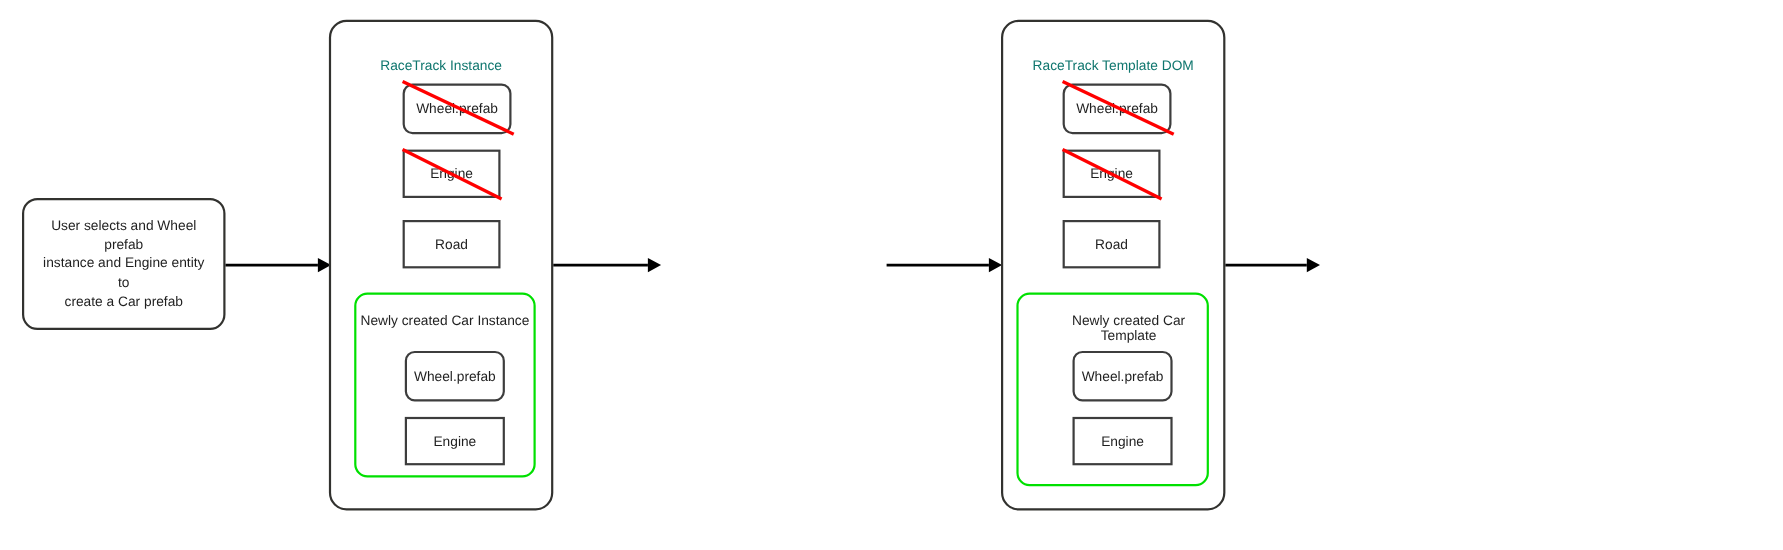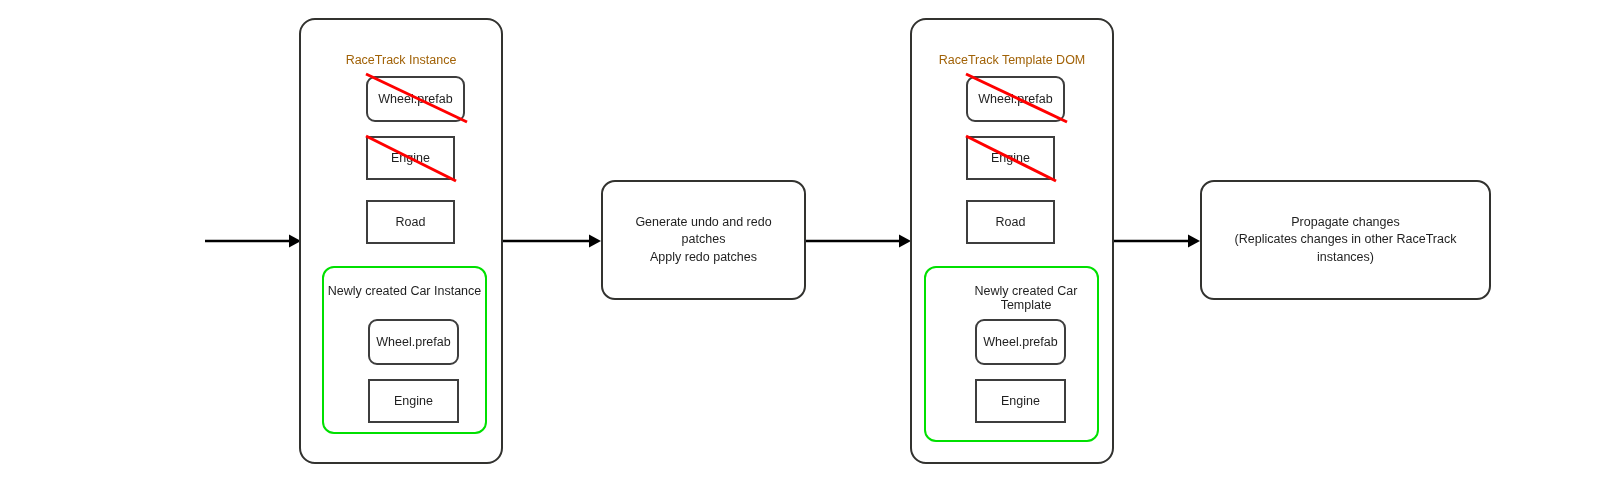--- a/index.html
+++ b/index.html
@@ -51,21 +51,21 @@
     background: #ffffff;
     border: 2px solid #32322f;
     border-radius: 16px;
   }
   .panel-title {
     position: absolute;
     left: 0;
     right: 0;
     text-align: center;
     font-size: 12.5px;
-    color: #a16207;
+    color: #0f766e;
   }
 
   
   .group-green {
     position: absolute;
     box-sizing: border-box;
     background: #ffffff;
     border: 2.5px solid #00e000;
     border-radius: 12px;
   }
@@ -114,20 +114,25 @@
   }
   .arrow polygon {
     fill: #000000;
   }
 </style>
 </head>
 <body>
 
 <div id="canvas">
 
+  <div class="node rounded-lg stage-box" style="left:20px; top:180px; width:185px; height:120px;">
+    <span>User selects and Wheel prefab
+instance and Engine entity to
+create a Car prefab</span>
+  </div>
 
   <svg class="arrow" style="left:205px; top:228px; width:96px; height:26px;">
     <line x1="0" y1="13" x2="84" y2="13"></line>
     <polygon points="84,6.5 96,13 84,19.5"></polygon>
   </svg>
 
   <div class="panel" style="left:299px; top:18px; width:204px; height:446px;">
 
     <div class="panel-title" style="top:33px;">RaceTrack Instance</div>
 
@@ -160,24 +165,20 @@
         <span>Engine</span>
       </div>
     </div>
   </div>
 
   <svg class="arrow" style="left:503px; top:228px; width:98px; height:26px;">
     <line x1="0" y1="13" x2="86" y2="13"></line>
     <polygon points="86,6.5 98,13 86,19.5"></polygon>
   </svg>
 
-  <div class="node rounded-lg stage-box" style="left:601px; top:180px; width:205px; height:120px;">
-    <span>Generate undo and redo patches
-Apply redo patches</span>
-  </div>
 
   <svg class="arrow" style="left:806px; top:228px; width:105px; height:26px;">
     <line x1="0" y1="13" x2="93" y2="13"></line>
     <polygon points="93,6.5 105,13 93,19.5"></polygon>
   </svg>
 
   <div class="panel" style="left:910px; top:18px; width:204px; height:446px;">
 
     <div class="panel-title" style="top:33px;">RaceTrack Template DOM</div>
 
@@ -210,18 +211,14 @@
         <span>Engine</span>
       </div>
     </div>
   </div>
 
   <svg class="arrow" style="left:1114px; top:228px; width:86px; height:26px;">
     <line x1="0" y1="13" x2="74" y2="13"></line>
     <polygon points="74,6.5 86,13 74,19.5"></polygon>
   </svg>
 
-  <div class="node rounded-lg stage-box" style="left:1200px; top:180px; width:291px; height:120px;">
-    <span>Propagate changes
-(Replicates changes in other RaceTrack instances)</span>
-  </div>
 
 </div>
 
 </body></html>

